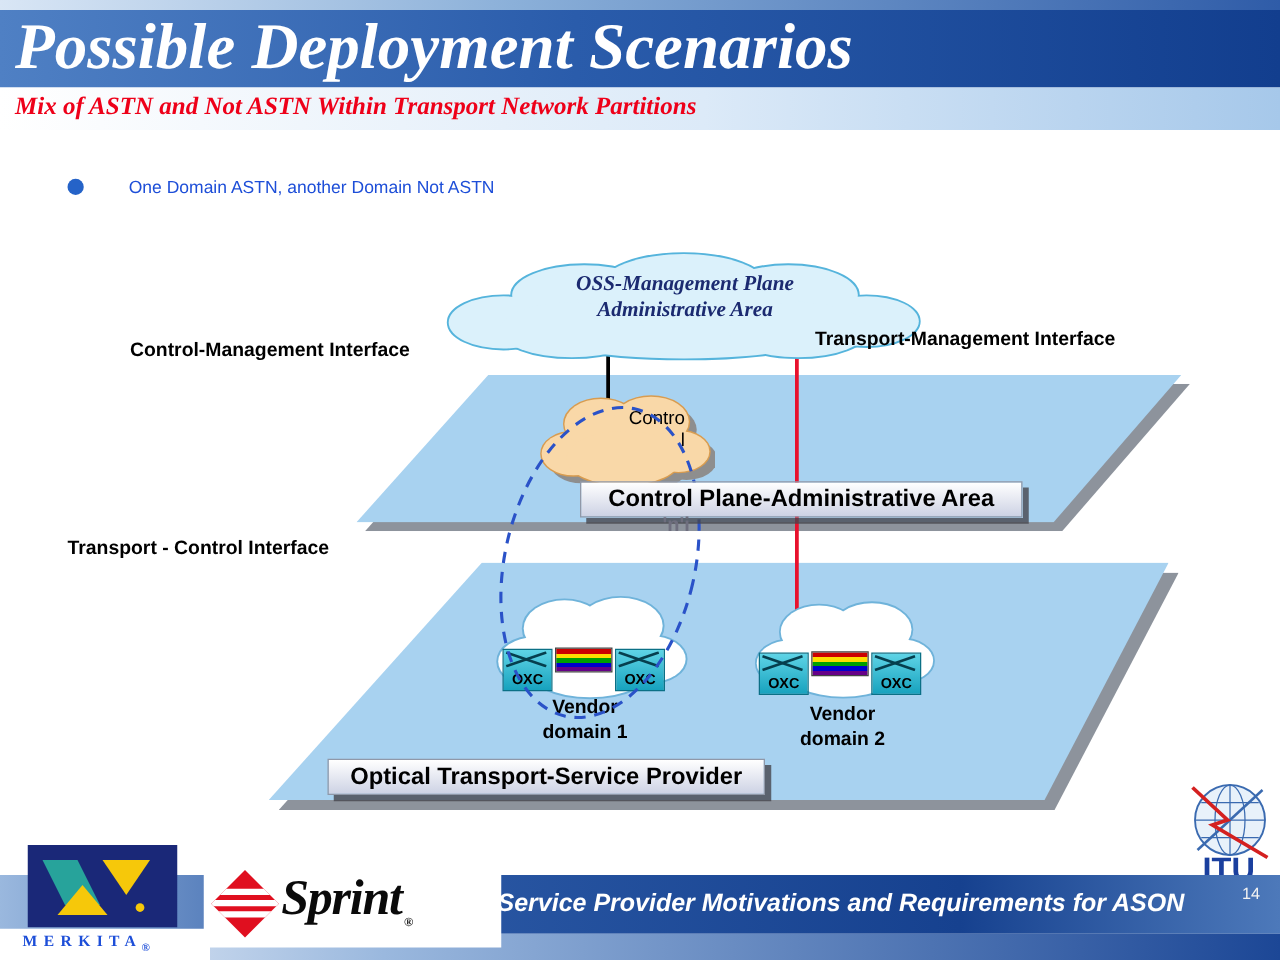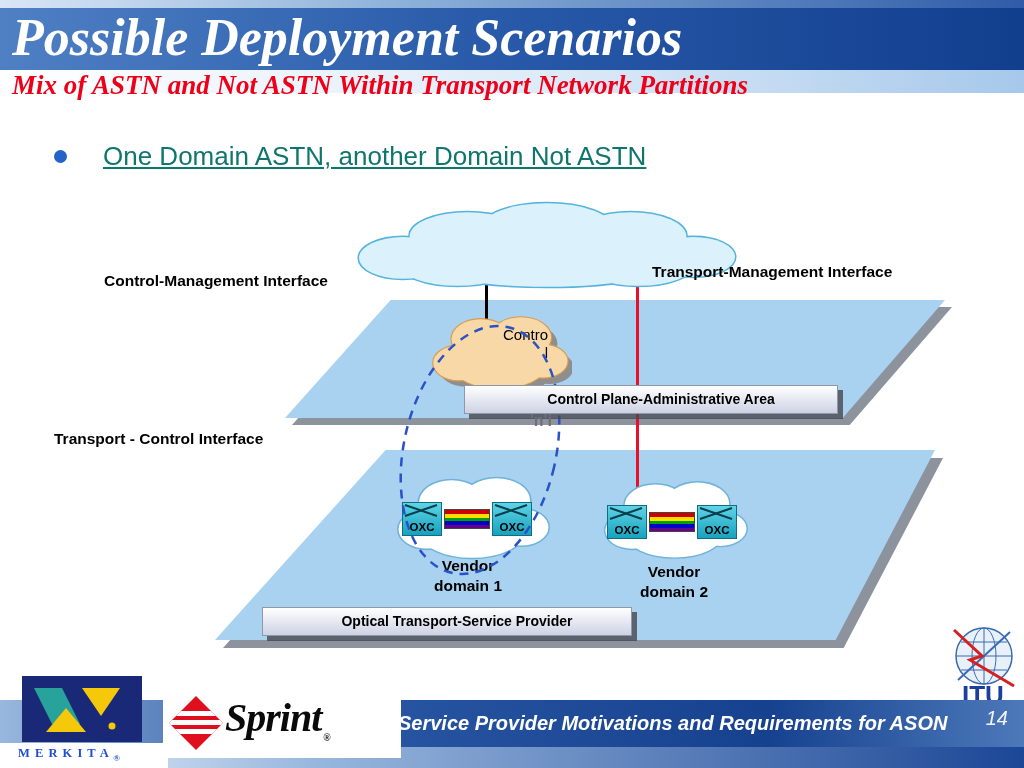--- a/index.html
+++ b/index.html
@@ -6,28 +6,28 @@
   .slide{position:relative;width:1024px;height:768px;overflow:hidden;background:#ffffff;
          font-family:"Liberation Sans",sans-serif;}
   .abs{position:absolute;}
 
   
   .hdr{position:absolute;left:0;top:0;width:1024px;height:104px;}
   .hdr-strip{height:8px;background:linear-gradient(90deg,#d9e6f5 0%,#8bb0d9 40%,#2f5ca8 100%);}
   .hdr-title{height:62px;background:linear-gradient(90deg,#4f80c4 0%,#2a5cab 45%,#123e8e 100%);
              color:#ffffff;font-family:"Liberation Serif",serif;font-style:italic;font-weight:bold;
              font-size:52px;line-height:60px;padding-left:12px;white-space:nowrap;}
-  .hdr-sub{height:23px;background:linear-gradient(90deg,#ffffff 0%,#dceaf8 55%,#a6c8ea 100%);
+  .hdr-sub{height:34px;background:linear-gradient(90deg,#ffffff 0%,#dceaf8 55%,#a6c8ea 100%);
            color:#ee0019;font-family:"Liberation Serif",serif;font-style:italic;font-weight:bold;
-           font-size:27px;line-height:31px;padding-left:12px;white-space:nowrap;}
+           font-size:20px;line-height:31px;padding-left:12px;white-space:nowrap;}
 
   
   .bullet-row{position:absolute;left:54px;top:141px;display:flex;align-items:center;}
   .bullet-dot{width:13px;height:13px;border-radius:50%;background:#2563c8;margin-right:36px;flex:none;}
-  .bullet-text{font-size:26px;color:#0f766e;text-decoration:underline;}
+  .bullet-text{font-size:14px;color:#1d4ed8;}
 
   
   .plane-up-sh{left:292px;top:307px;width:660px;height:118px;background:#8d939c;
                clip-path:polygon(16% 0,100% 0,84.5% 100%,0 100%);}
   .plane-up{left:285px;top:300px;width:660px;height:118px;background:#a8d2f0;
             clip-path:polygon(16% 0,100% 0,84.5% 100%,0 100%);}
   .plane-lo-sh{left:223px;top:458px;width:720px;height:190px;background:#8d939c;
                clip-path:polygon(23.7% 0,100% 0,86.2% 100%,0 100%);}
   .plane-lo{left:215px;top:450px;width:720px;height:190px;background:#a8d2f0;
             clip-path:polygon(23.7% 0,100% 0,86.2% 100%,0 100%);}
@@ -39,44 +39,44 @@
   
   .oss-text{left:398px;top:216px;width:300px;text-align:center;color:#1b2a70;
             font-family:"Liberation Serif",serif;font-style:italic;font-weight:bold;
             font-size:17px;line-height:21px;}
   .ctl-text{left:448px;top:326px;width:100px;text-align:right;color:#000;
             font-size:15px;line-height:18px;}
 
   
   .lbl{position:absolute;font-weight:bold;font-size:15.5px;color:#000;white-space:nowrap;}
   .tagbox{position:absolute;height:27px;line-height:27px;text-align:center;font-weight:bold;
-          font-size:14px;color:#000;border:1px solid #9098a8;
+          font-size:19px;color:#000;border:1px solid #9098a8;
           background:linear-gradient(180deg,#ffffff 0%,#cdd2e4 100%);
-          box-shadow:5px 5px 0 rgba(70,70,78,0.8);padding-left:20px;}
+          box-shadow:5px 5px 0 rgba(70,70,78,0.8);}
   .n-label{left:482px;top:412px;font-weight:bold;font-size:16px;color:#6e6e7e;margin-left:48px;}
   .vlbl{position:absolute;font-weight:bold;font-size:15.5px;text-align:center;
         line-height:20px;color:#000;}
 
   
   .oxc-row{position:absolute;display:flex;align-items:center;}
   .oxc-box{width:38px;height:32px;background:linear-gradient(180deg,#5fd4e6,#17a2be);
            border:1px solid #0b7086;position:relative;display:flex;align-items:flex-end;
-           justify-content:center;flex:none;}
+           justify-content:center;flex:none;margin-top:17px;}
   .oxc-text{font-size:11.5px;font-weight:bold;color:#000;line-height:15px;}
   .stripes{width:44px;height:18px;margin:0 2px;border:1px solid #444;flex:none;
            background:linear-gradient(180deg,#cc0000 0 22%,#ffdd00 22% 42%,#00a000 42% 62%,
                                        #0000cc 62% 82%,#660088 82% 100%);}
 
   
   .ftr-bar{left:0;top:700px;width:1024px;height:47px;
            background:linear-gradient(90deg,#9ab8de 0%,#2c5aa6 28%,#16418f 75%,#4d79ba 100%);}
   .ftr-strip{left:0;top:747px;width:1024px;height:21px;
              background:linear-gradient(90deg,#eef3fa 0%,#9ab8de 30%,#1c4796 100%);}
   .ftr-text{left:398px;top:712px;color:#ffffff;font-style:italic;font-weight:bold;font-size:20px;white-space:nowrap;}
-  .page-num{right:16px;top:707px;color:#f2f2f2;font-style:italic;font-size:20px;}
+  .page-num{right:16px;top:707px;color:#f2f2f2;font-size:13px;}
 
   .merkita-patch{left:0;top:743px;width:168px;height:25px;background:#ffffff;}
   .merkita-text{left:18px;top:746px;font-family:"Liberation Serif",serif;font-weight:bold;
                 font-size:12.5px;letter-spacing:1px;color:#1d4ed8;}
   .merkita-reg{font-size:9px;vertical-align:sub;}
   .sprint-box{left:163px;top:688px;width:190px;height:70px;background:#ffffff;padding-left:48px;}
   .sprint-text{position:absolute;left:62px;top:6px;font-family:"Liberation Serif",serif;
                font-style:italic;font-weight:bold;font-size:40px;color:#0a0a0a;letter-spacing:-1px;}
   .sprint-reg{font-size:10px;vertical-align:baseline;position:relative;top:10px;left:2px;}
 </style>
@@ -129,20 +129,24 @@
 
   
   <div class="abs line-black"></div>
   <div class="abs line-red"></div>
 
   
   <svg class="abs" style="left:348px;top:200px" width="398" height="92" viewBox="0 0 400 92">
     <use href="#cloud-wide" fill="#dbf1fb" stroke="#55b4dc" stroke-width="3"></use>
     <use href="#cloud-wide" fill="#dbf1fb"></use>
   </svg>
+  <div class="abs oss-text">
+    <div>OSS-Management Plane</div>
+    <div>Administrative Area</div>
+  </div>
 
   
   <div class="lbl" style="left:104px;top:272px">Control-Management Interface</div>
   <div class="lbl" style="left:652px;top:263px">Transport-Management Interface</div>
   <div class="lbl" style="left:54px;top:430px">Transport - Control Interface</div>
 
   
   <svg class="abs" style="left:426px;top:304px" width="146" height="96" viewBox="0 0 160 100">
     <use href="#cloud-puff" fill="#8e8e8e" transform="translate(7,7)"></use>
     <use href="#cloud-puff" fill="#f9d8a8" stroke="#d89c50" stroke-width="2.5"></use>

